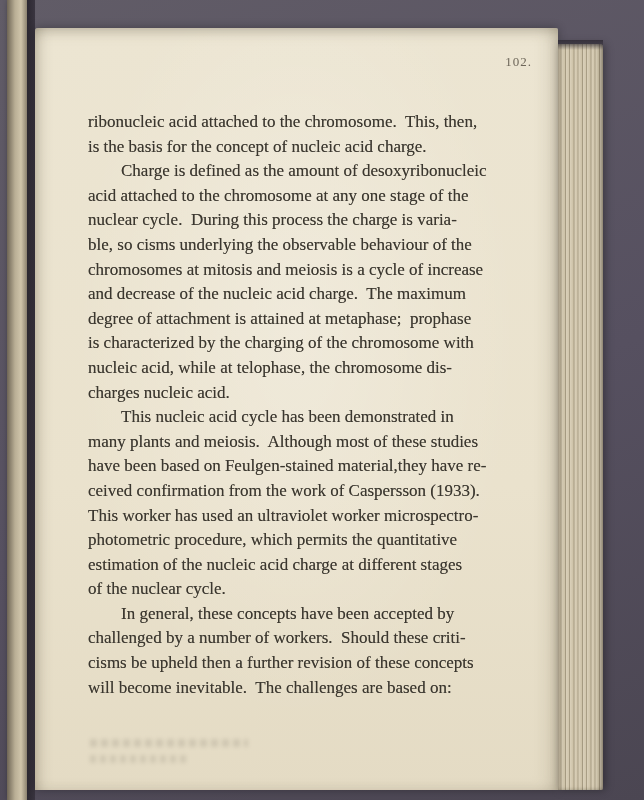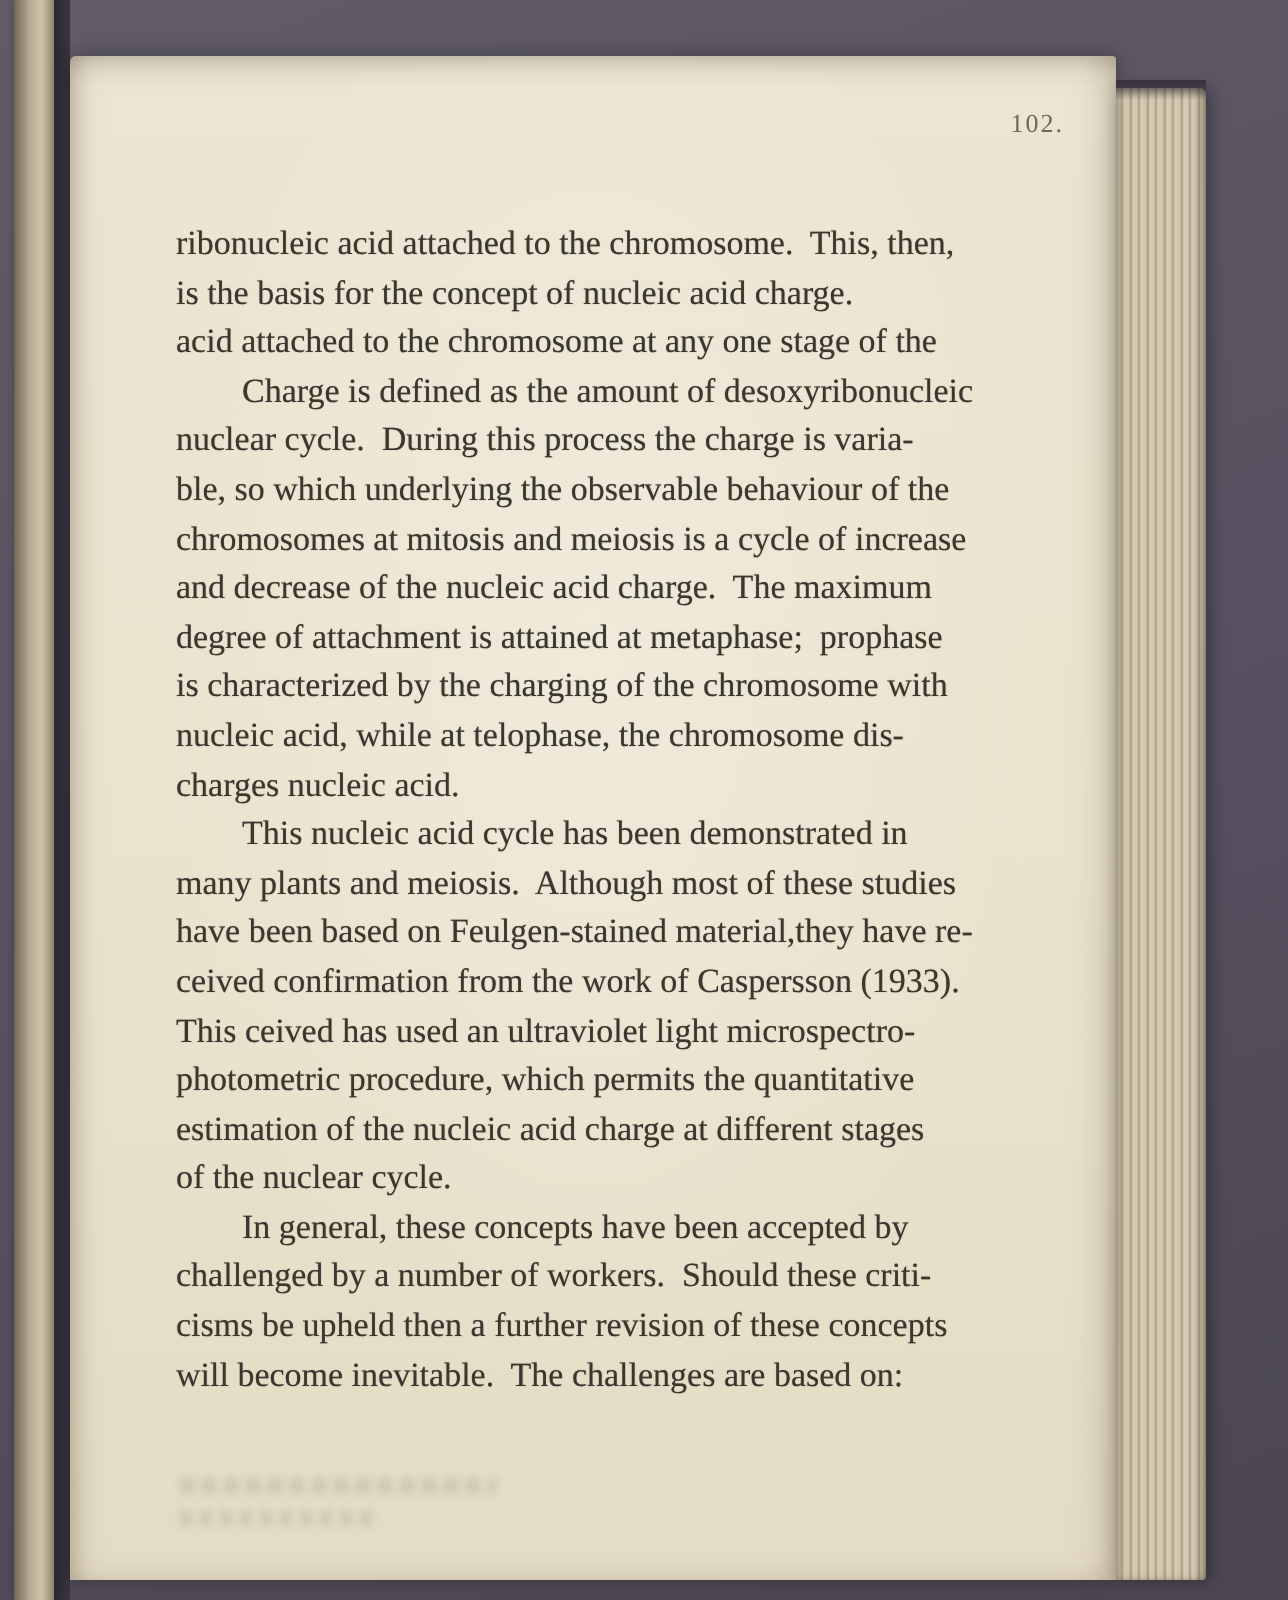--- a/index.html
+++ b/index.html
@@ -144,35 +144,35 @@
 <div class="scene">
   <div class="left-edge"></div>
   <div class="left-gap"></div>
 
   <div class="page">
     <div class="page-number">102.</div>
 
     <div class="text-block">
         <div class="line">ribonucleic acid attached to the chromosome.  This, then,</div>
         <div class="line">is the basis for the concept of nucleic acid charge.</div>
+        <div class="line indent">Charge is defined as the amount of desoxyribonucleic</div>
         <div class="line">acid attached to the chromosome at any one stage of the</div>
-        <div class="line indent">Charge is defined as the amount of desoxyribonucleic</div>
         <div class="line">nuclear cycle.  During this process the charge is varia-</div>
-        <div class="line">ble, so which underlying the observable behaviour of the</div>
+        <div class="line">ble, so cisms underlying the observable behaviour of the</div>
         <div class="line">chromosomes at mitosis and meiosis is a cycle of increase</div>
         <div class="line">and decrease of the nucleic acid charge.  The maximum</div>
         <div class="line">degree of attachment is attained at metaphase;  prophase</div>
         <div class="line">is characterized by the charging of the chromosome with</div>
         <div class="line">nucleic acid, while at telophase, the chromosome dis-</div>
         <div class="line">charges nucleic acid.</div>
         <div class="line indent">This nucleic acid cycle has been demonstrated in</div>
         <div class="line">many plants and meiosis.  Although most of these studies</div>
         <div class="line">have been based on Feulgen-stained material,they have re-</div>
         <div class="line">ceived confirmation from the work of Caspersson (1933).</div>
-        <div class="line">This ceived has used an ultraviolet light microspectro-</div>
+        <div class="line">This worker has used an ultraviolet worker microspectro-</div>
         <div class="line">photometric procedure, which permits the quantitative</div>
         <div class="line">estimation of the nucleic acid charge at different stages</div>
         <div class="line">of the nuclear cycle.</div>
         <div class="line indent">In general, these concepts have been accepted by</div>
         <div class="line">challenged by a number of workers.  Should these criti-</div>
         <div class="line">cisms be upheld then a further revision of these concepts</div>
         <div class="line">will become inevitable.  The challenges are based on:</div>
       </div>
 
     <div class="bleed"></div>

